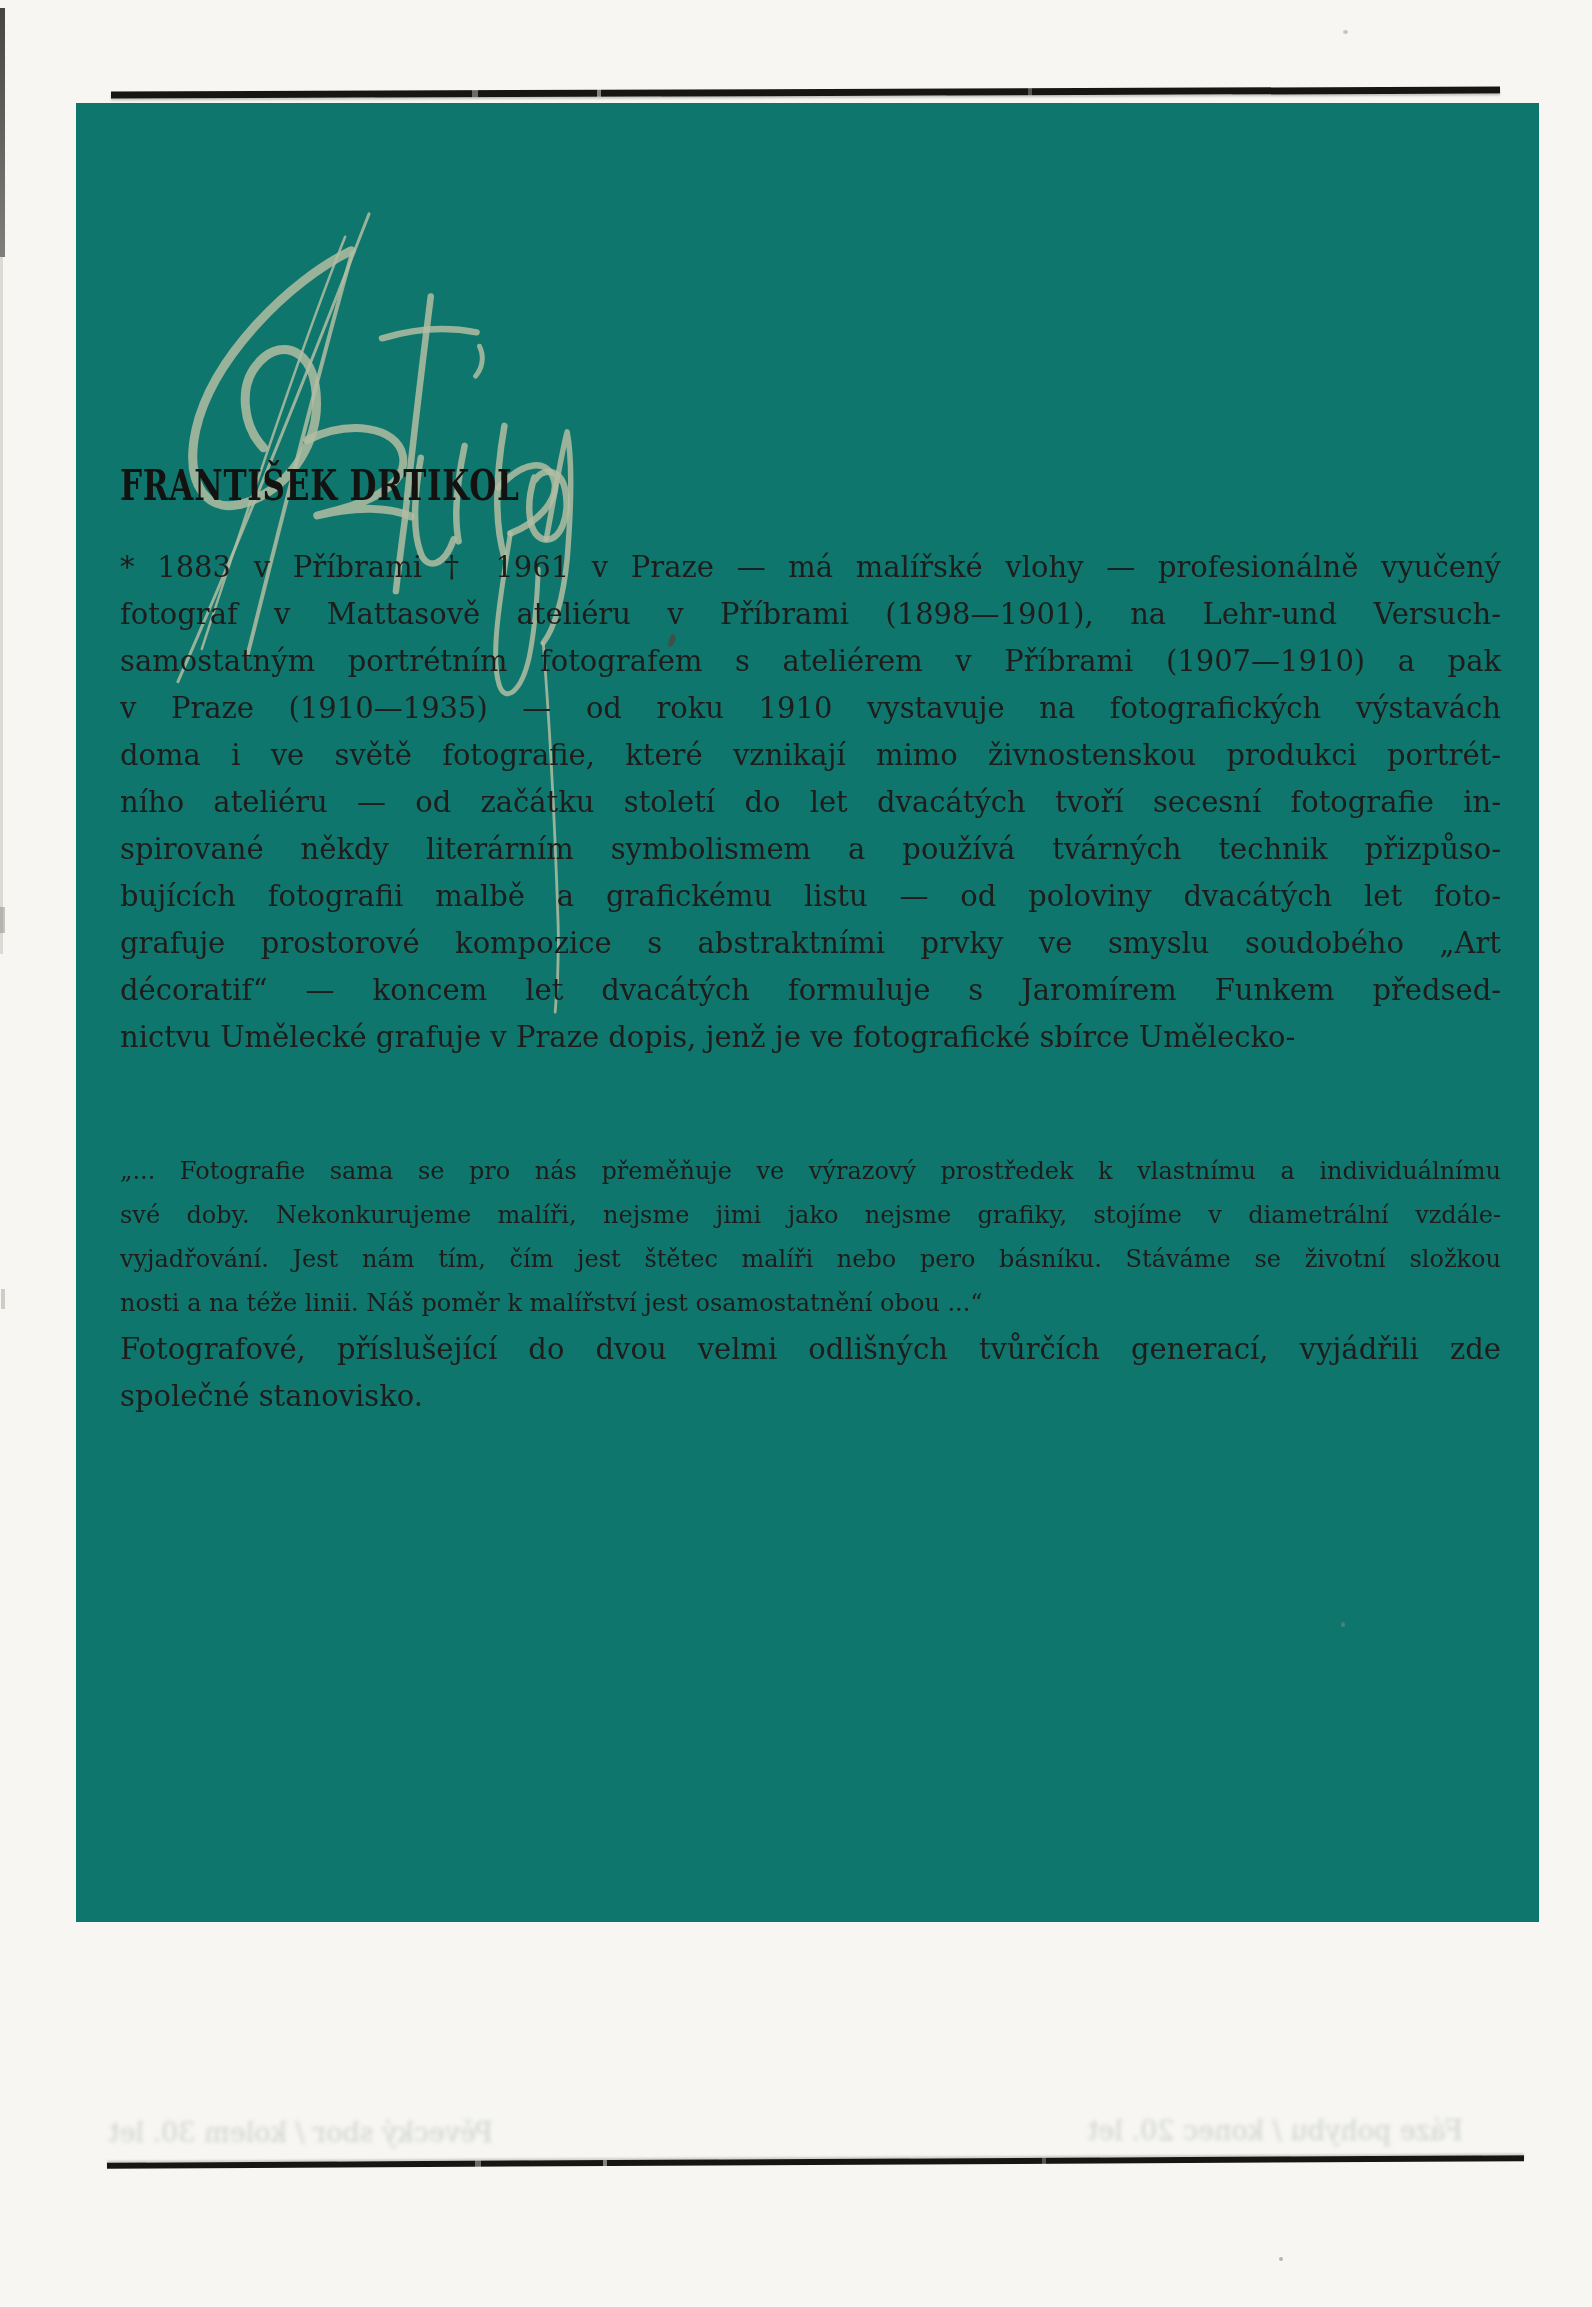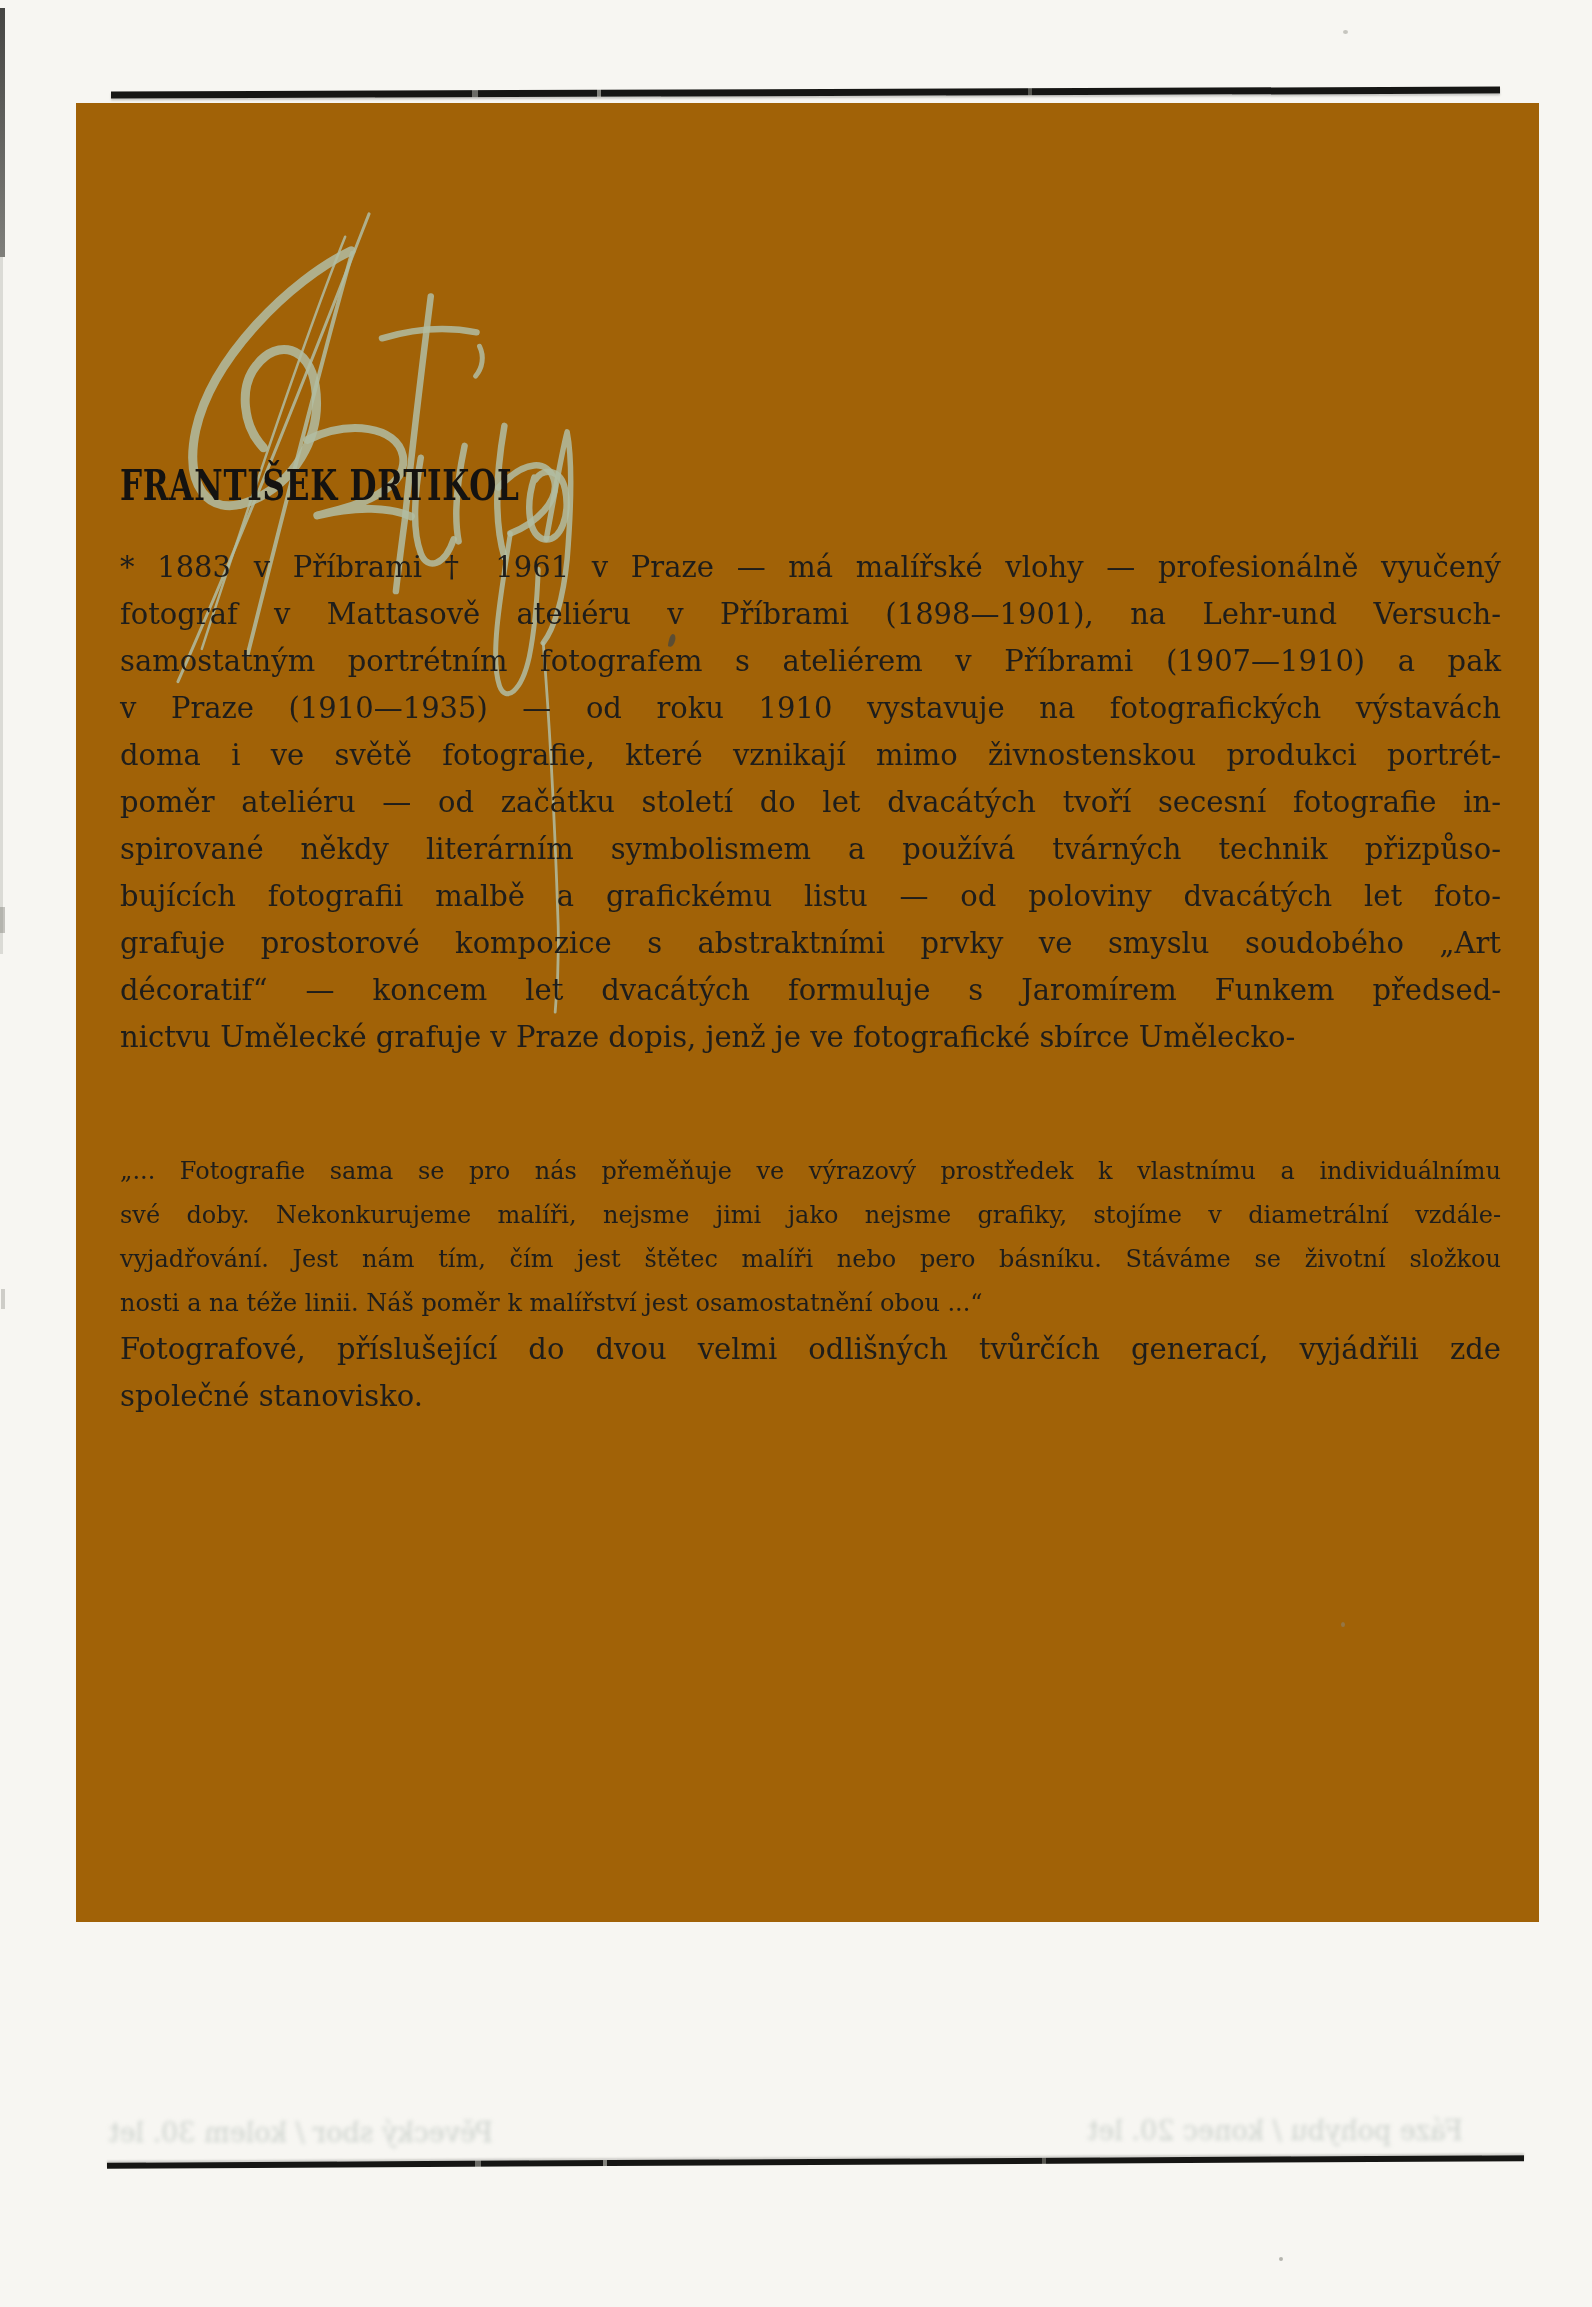--- a/index.html
+++ b/index.html
@@ -1,19 +1,19 @@
 <!DOCTYPE html>
 <html><head>
 <meta charset="utf-8">
 <style>
   html,body{margin:0;padding:0;background:#d8d8d4;}
   .page{position:relative;width:1592px;height:2307px;background:#f7f6f2;overflow:hidden;
         font-family:"DejaVu Serif", serif;color:#1e1d1b;}
   
-  .panel{position:absolute;left:76px;top:103px;width:1463px;height:1819px;background:#a16207;}
+  .panel{position:absolute;left:76px;top:103px;width:1463px;height:1819px;background:#0f766e;}
   
   .rule{position:absolute;background:linear-gradient(90deg,#161614 0 26%,#6b6b66 26% 26.4%,#161614 26.4% 35%,#83837d 35% 35.3%,#161614 35.3% 66%,#55554f 66% 66.3%,#161614 66.3% 100%);}
   .rule-top{left:111px;top:89px;width:1389px;height:7px;transform:rotate(-0.2deg);box-shadow:0 2px 2px rgba(60,60,55,.25);}
   .rule-bottom{left:107px;top:2159px;width:1417px;height:6px;transform:rotate(-0.3deg);box-shadow:0 -2px 2px rgba(60,60,55,.2);}
   
   .sig{position:absolute;left:64px;top:86px;z-index:1;pointer-events:none;}
   .sig path{fill:none;stroke:#b2bda2;stroke-linecap:round;stroke-linejoin:round;opacity:.85;}
   
   .heading{position:absolute;left:44px;top:358px;z-index:2;margin:0;font-size:42px;font-weight:bold;
            letter-spacing:1px;color:#141210;transform:scaleX(.74);transform-origin:left top;white-space:nowrap;}
@@ -72,21 +72,21 @@
     </svg>
 
     <h1 class="heading">FRANTIŠEK DRTIKOL</h1>
 
     <div class="textblock bio">
         <div class="line">* 1883 v Příbrami † 1961 v Praze — má malířské vlohy — profesionálně vyučený</div>
         <div class="line">fotograf v Mattasově ateliéru v Příbrami (1898—1901), na Lehr-und Versuch-</div>
         <div class="line">samostatným portrétním fotografem s ateliérem v Příbrami (1907—1910) a pak</div>
         <div class="line">v Praze (1910—1935) — od roku 1910 vystavuje na fotografických výstavách</div>
         <div class="line">doma i ve světě fotografie, které vznikají mimo živnostenskou produkci portrét-</div>
-        <div class="line">poměr ateliéru — od začátku století do let dvacátých tvoří secesní fotografie in-</div>
+        <div class="line">ního ateliéru — od začátku století do let dvacátých tvoří secesní fotografie in-</div>
         <div class="line">spirované někdy literárním symbolismem a používá tvárných technik přizpůso-</div>
         <div class="line">bujících fotografii malbě a grafickému listu — od poloviny dvacátých let foto-</div>
         <div class="line">grafuje prostorové kompozice s abstraktními prvky ve smyslu soudobého „Art</div>
         <div class="line">décoratif“ — koncem let dvacátých formuluje s Jaromírem Funkem předsed-</div>
         <div class="line">nictvu Umělecké grafuje v Praze dopis, jenž je ve fotografické sbírce Umělecko-</div>
       </div>
 
     <div class="textblock quote">
         <div class="line">„... Fotografie sama se pro nás přeměňuje ve výrazový prostředek k vlastnímu a individuálnímu</div>
         <div class="line">své doby. Nekonkurujeme malíři, nejsme jimi jako nejsme grafiky, stojíme v diametrální vzdále-</div>

